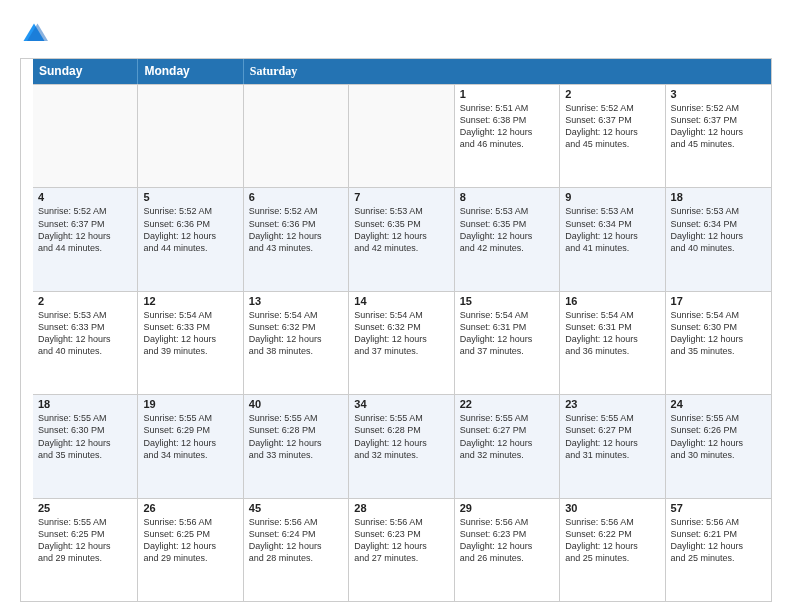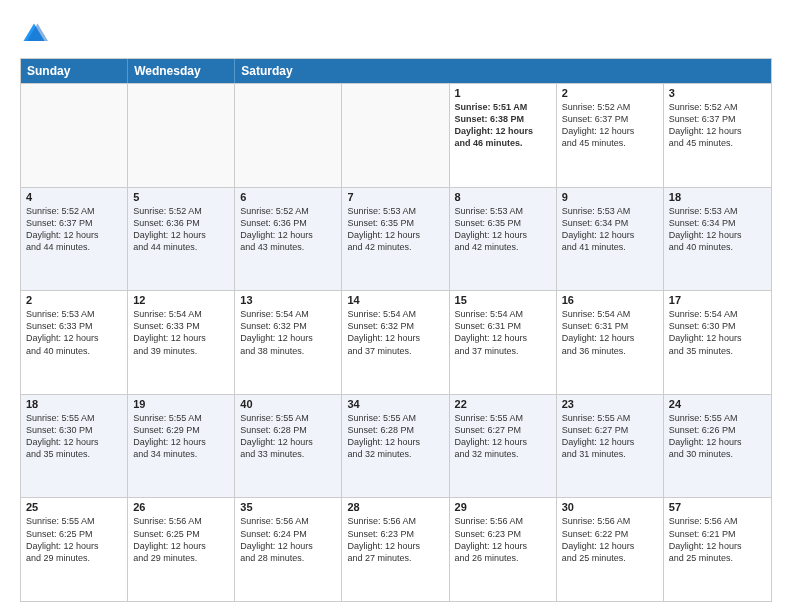--- a/index.html
+++ b/index.html
@@ -54,35 +54,36 @@
     .title-block h2 {
       font-size: 16px;
       font-weight: normal;
       color: #444;
     }
     .calendar {
       flex: 1;
       display: flex;
       flex-direction: column;
       border: 1px solid #ccc;
+      padding-left: 12px;
     }
     .cal-header {
       display: grid;
       grid-template-columns: repeat(7, 1fr);
       background: #2473B3;
     }
     .cal-header-cell {
       color: #fff;
       font-size: 12px;
       font-weight: bold;
       padding: 5px 6px;
       text-align: left;
       border-right: 1px solid #5599cc;
     }
-    .cal-header-cell:last-child { border-right: none; }
+    .cal-header-cell:last-child { border-right: none; font-family: Liberation Serif, serif; }
     .cal-body {
       flex: 1;
       display: flex;
       flex-direction: column;
     }
     .cal-row {
       display: grid;
       grid-template-columns: repeat(7, 1fr);
       flex: 1;
       border-top: 1px solid #ccc;
@@ -127,32 +128,32 @@
       </div>
     </div>
     <div class="title-block">
       <h1></h1>
       <h2></h2>
     </div>
   </div>
   <div class="calendar">
     <div class="cal-header" id="cal-header">
         <div class="cal-header-cell">Sunday</div>
-        <div class="cal-header-cell">Wednesday</div>
+        <div class="cal-header-cell">Monday</div>
         <div class="cal-header-cell">Saturday</div>
       </div>
     <div class="cal-body" id="cal-body">
         <div class="cal-row">
           <div class="cal-cell empty"></div>
           <div class="cal-cell empty"></div>
           <div class="cal-cell empty"></div>
           <div class="cal-cell empty"></div>
           <div class="cal-cell">
             <div class="cell-day">1</div>
-            <div class="cell-info" style="white-space: pre-line; font-weight: bold;">Sunrise: 5:51 AM
+            <div class="cell-info" style="white-space: pre-line;">Sunrise: 5:51 AM
 Sunset: 6:38 PM
 Daylight: 12 hours
 and 46 minutes.</div>
           </div>
           <div class="cal-cell">
             <div class="cell-day">2</div>
             <div class="cell-info" style="white-space: pre-line;">Sunrise: 5:52 AM
 Sunset: 6:37 PM
 Daylight: 12 hours
 and 45 minutes.</div>
@@ -327,21 +328,21 @@
 and 29 minutes.</div>
           </div>
           <div class="cal-cell">
             <div class="cell-day">26</div>
             <div class="cell-info" style="white-space: pre-line;">Sunrise: 5:56 AM
 Sunset: 6:25 PM
 Daylight: 12 hours
 and 29 minutes.</div>
           </div>
           <div class="cal-cell">
-            <div class="cell-day">35</div>
+            <div class="cell-day">45</div>
             <div class="cell-info" style="white-space: pre-line;">Sunrise: 5:56 AM
 Sunset: 6:24 PM
 Daylight: 12 hours
 and 28 minutes.</div>
           </div>
           <div class="cal-cell">
             <div class="cell-day">28</div>
             <div class="cell-info" style="white-space: pre-line;">Sunrise: 5:56 AM
 Sunset: 6:23 PM
 Daylight: 12 hours

